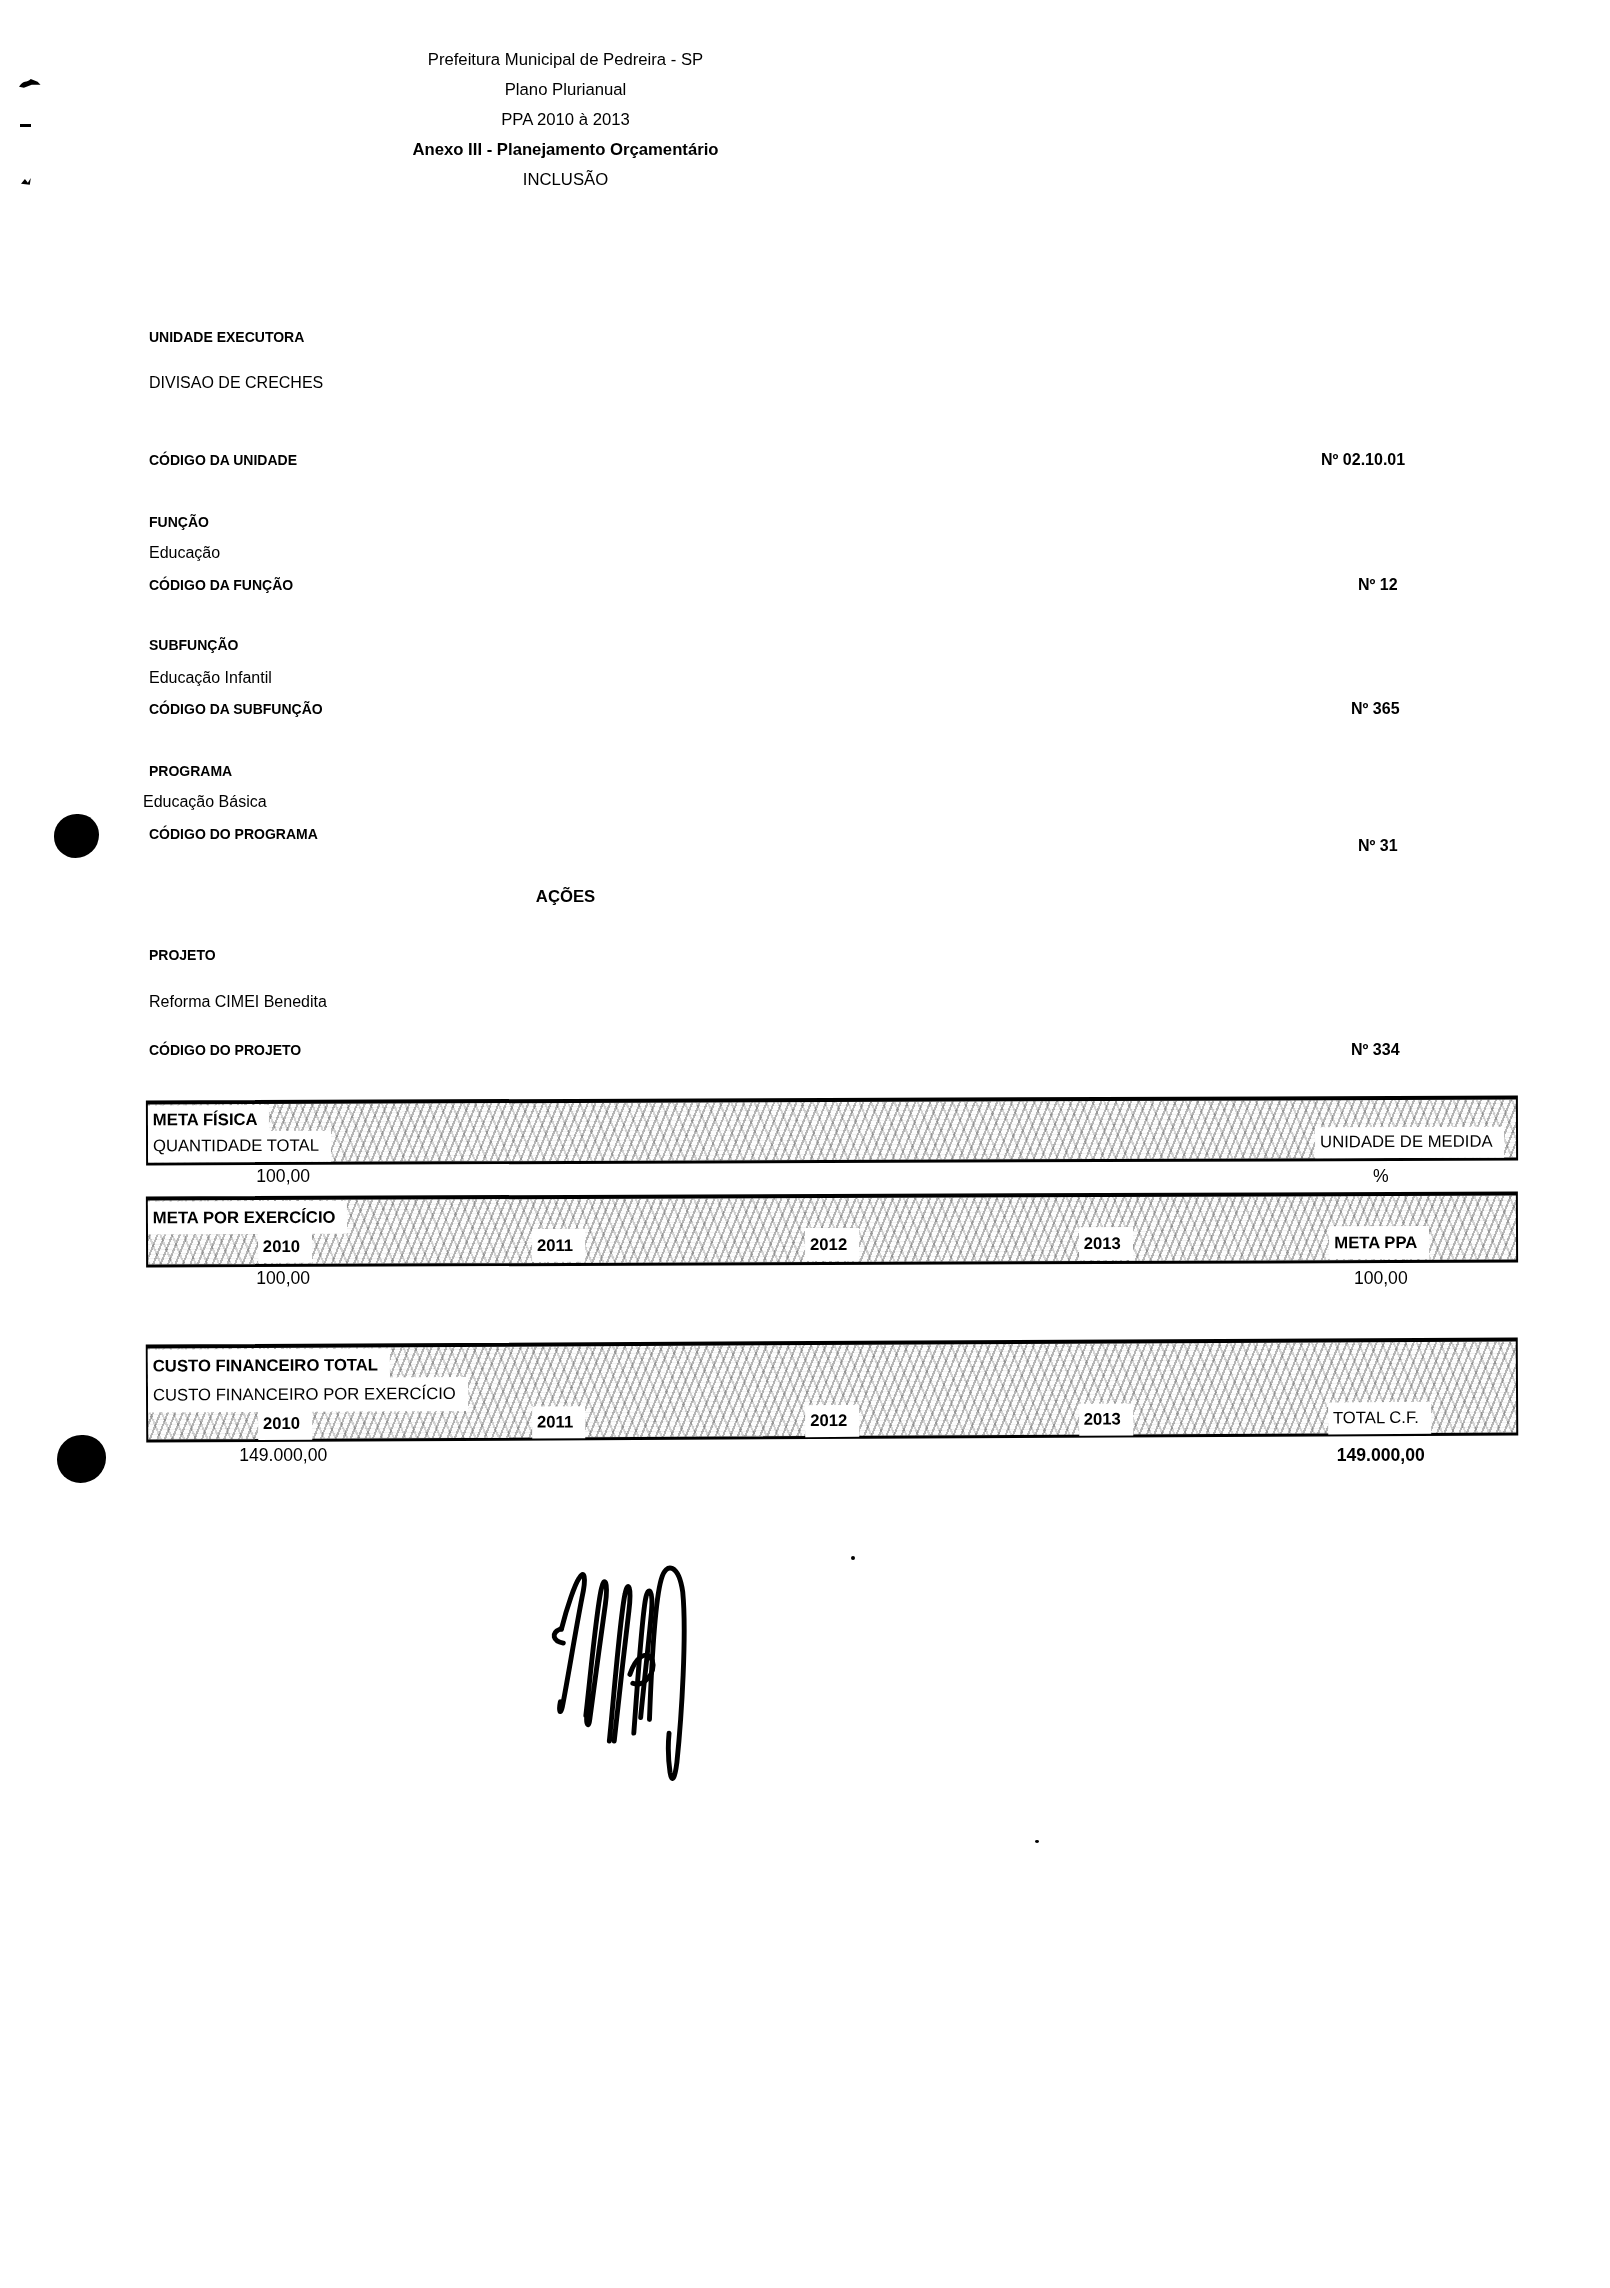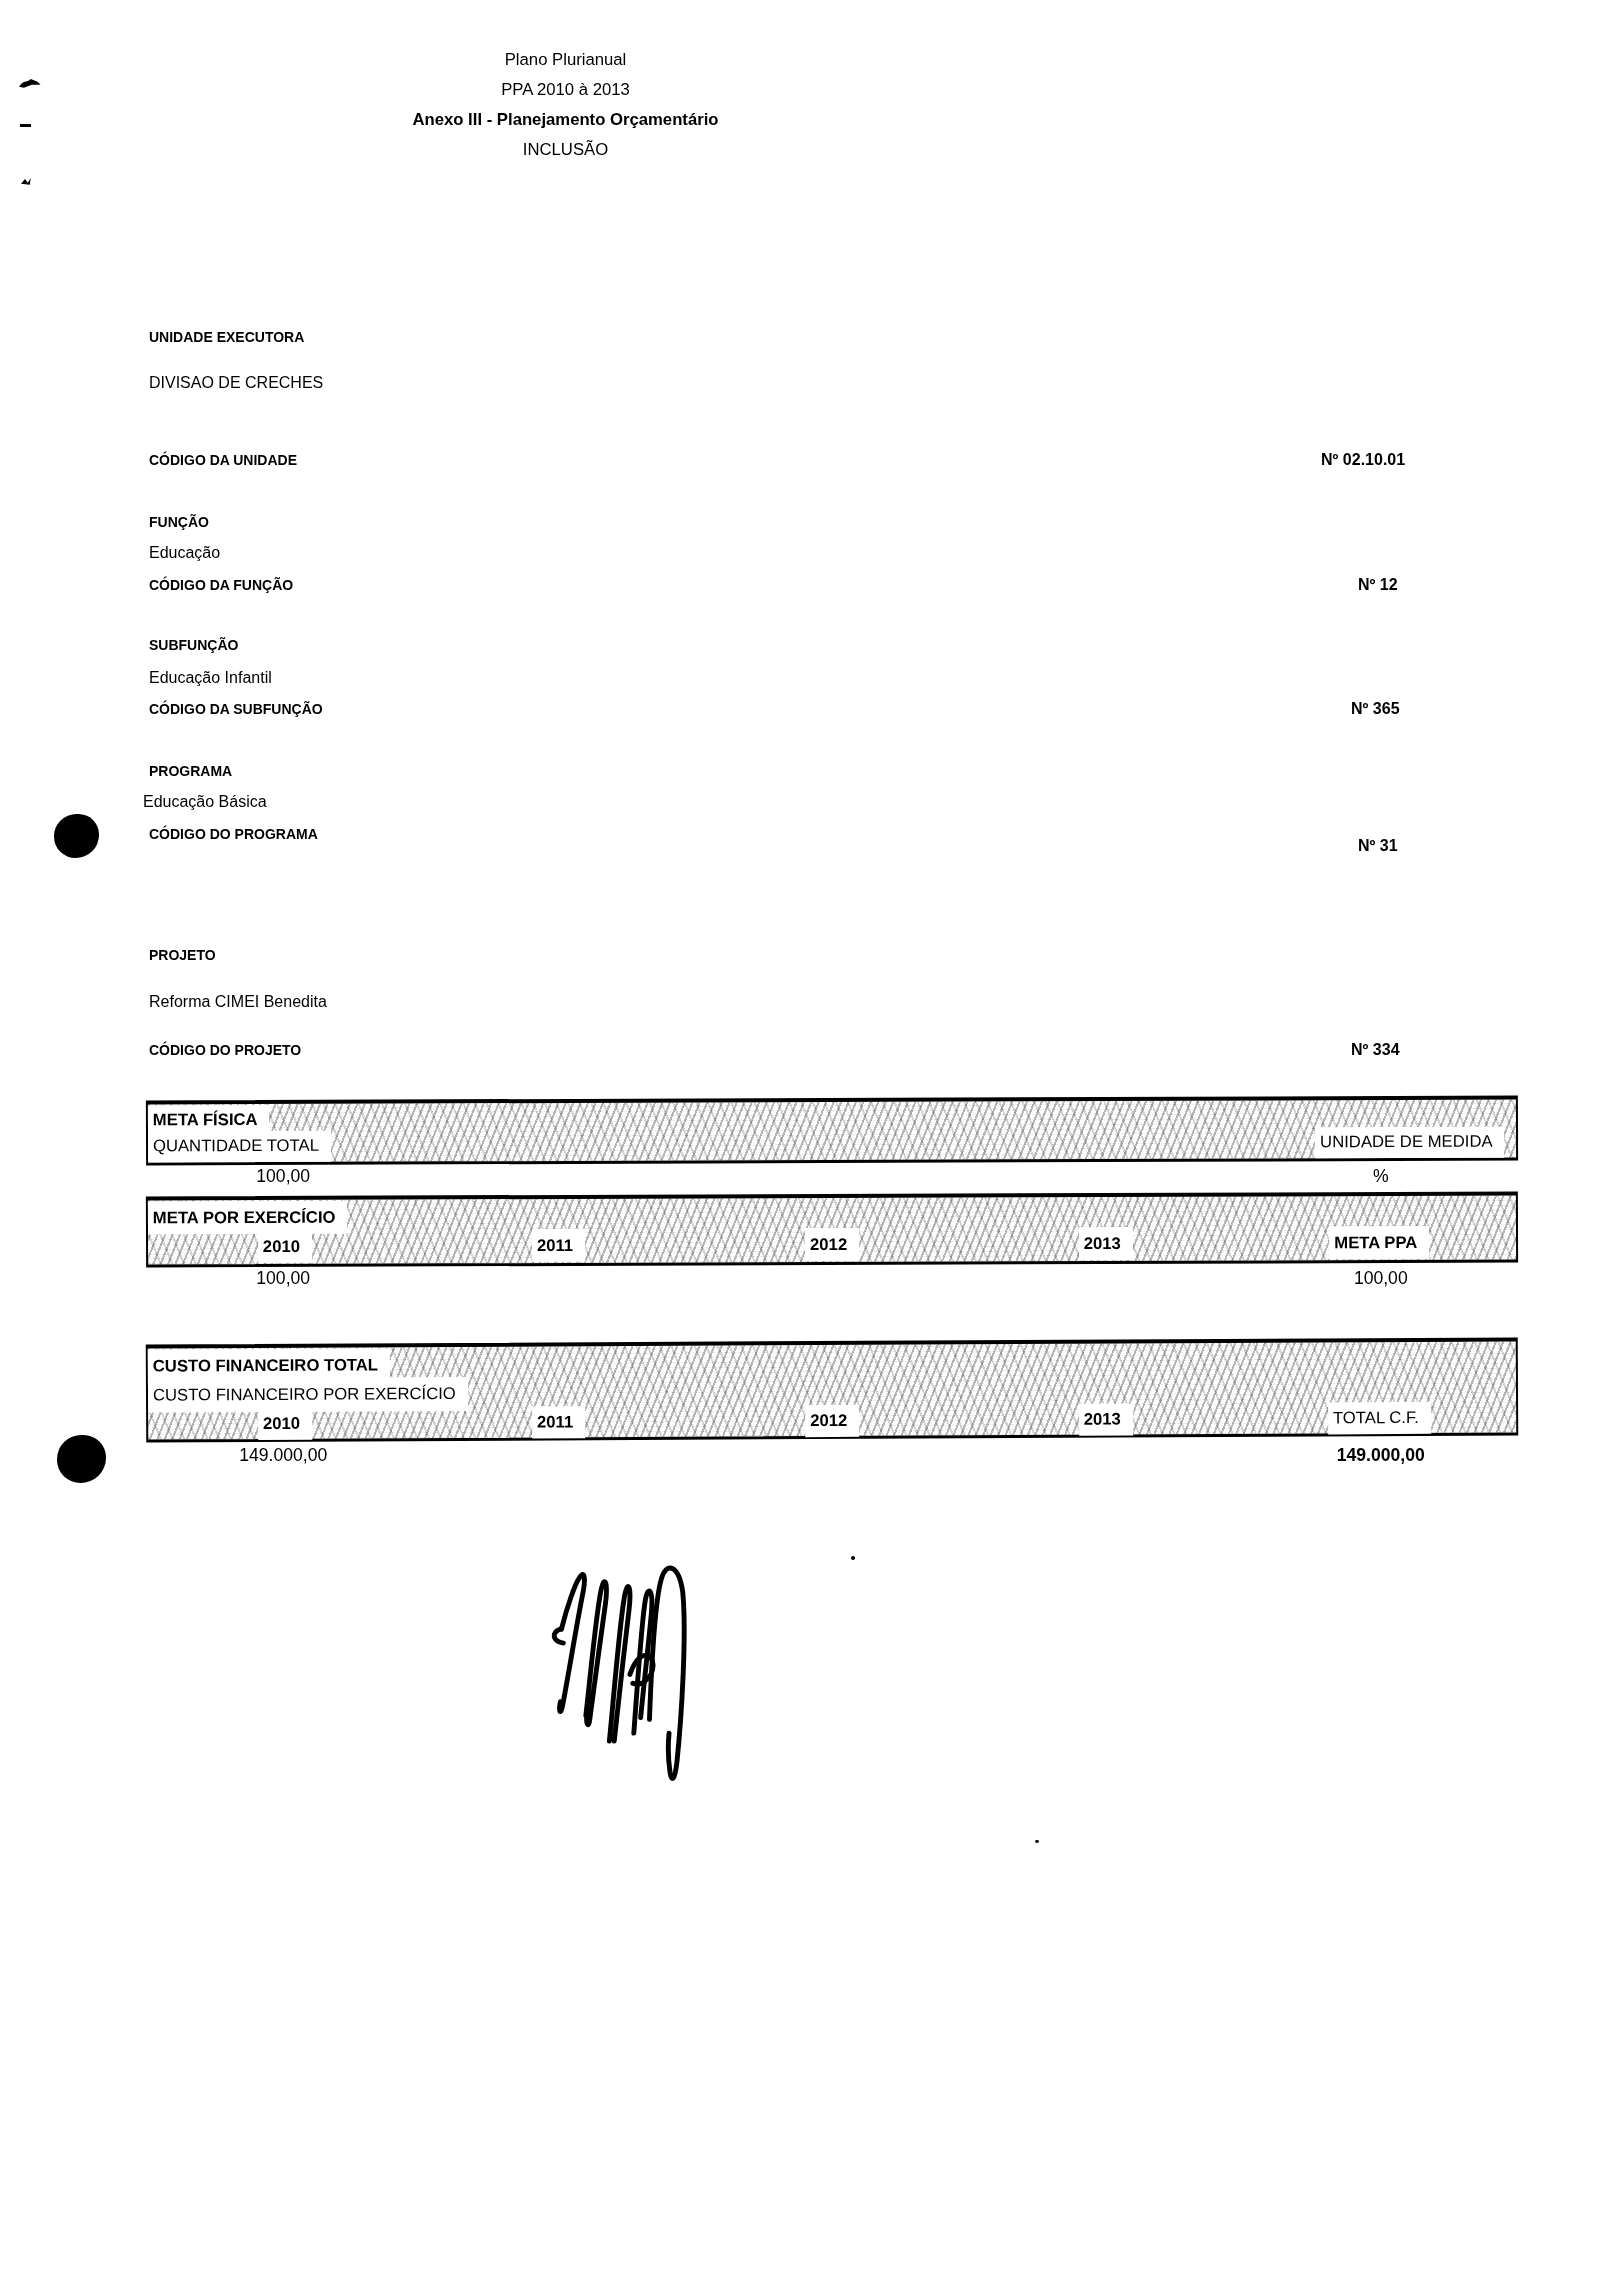--- a/index.html
+++ b/index.html
@@ -56,20 +56,21 @@
   </svg>
   <div class="abs" style="left:19.6px; top:124px; width:11.8px; height:2.9px; background:#000;"></div>
   <svg class="abs" style="left:19.6px; top:177px;" width="11.8" height="8.8" viewBox="0 0 12 9">
     <path d="M1,7 L5,2 L8,6 L11,1 L10,8 Z" fill="#000"></path>
   </svg>
 
   <div class="abs hole" style="left:54px; top:814px; width:45px; height:44px;"></div>
   <div class="abs hole" style="left:57px; top:1435px; width:49px; height:48px;"></div>
 
   <div class="abs hdr">
+    <div>Prefeitura Municipal de Pedreira - SP</div>
     <div>Plano Plurianual</div>
     <div>PPA 2010 à 2013</div>
     <div class="b">Anexo III - Planejamento Orçamentário</div>
     <div>INCLUSÃO</div>
   </div>
 
   <div class="abs lbl" style="left:149px; top:329px;">UNIDADE EXECUTORA</div>
   <div class="abs val" style="left:149px; top:374px;">DIVISAO DE CRECHES</div>
   <div class="abs coderow" style="top:451px;">
     <span class="lbl">CÓDIGO DA UNIDADE</span>
@@ -90,20 +91,21 @@
     <span class="code" style="left:1202px;">Nº 365</span>
   </div>
 
   <div class="abs lbl" style="left:149px; top:763px;">PROGRAMA</div>
   <div class="abs val" style="left:136px; top:793px;margin-left:7px;">Educação Básica</div>
   <div class="abs coderow" style="top:825px;">
     <span class="lbl">CÓDIGO DO PROGRAMA</span>
     <span class="code" style="left:1209px;margin-top:12px;">Nº 31</span>
   </div>
 
+  <div class="abs center-title" style="top:887px;">AÇÕES</div>
 
   <div class="abs lbl" style="left:149px; top:947px;">PROJETO</div>
   <div class="abs val" style="left:149px; top:993px;">Reforma CIMEI Benedita</div>
   <div class="abs coderow" style="top:1041px;">
     <span class="lbl">CÓDIGO DO PROJETO</span>
     <span class="code" style="left:1202px;">Nº 334</span>
   </div>
 
   <div class="abs band r02" style="top:1098px; height:65px; padding-top:2.9px;">
     <div class="line t">

